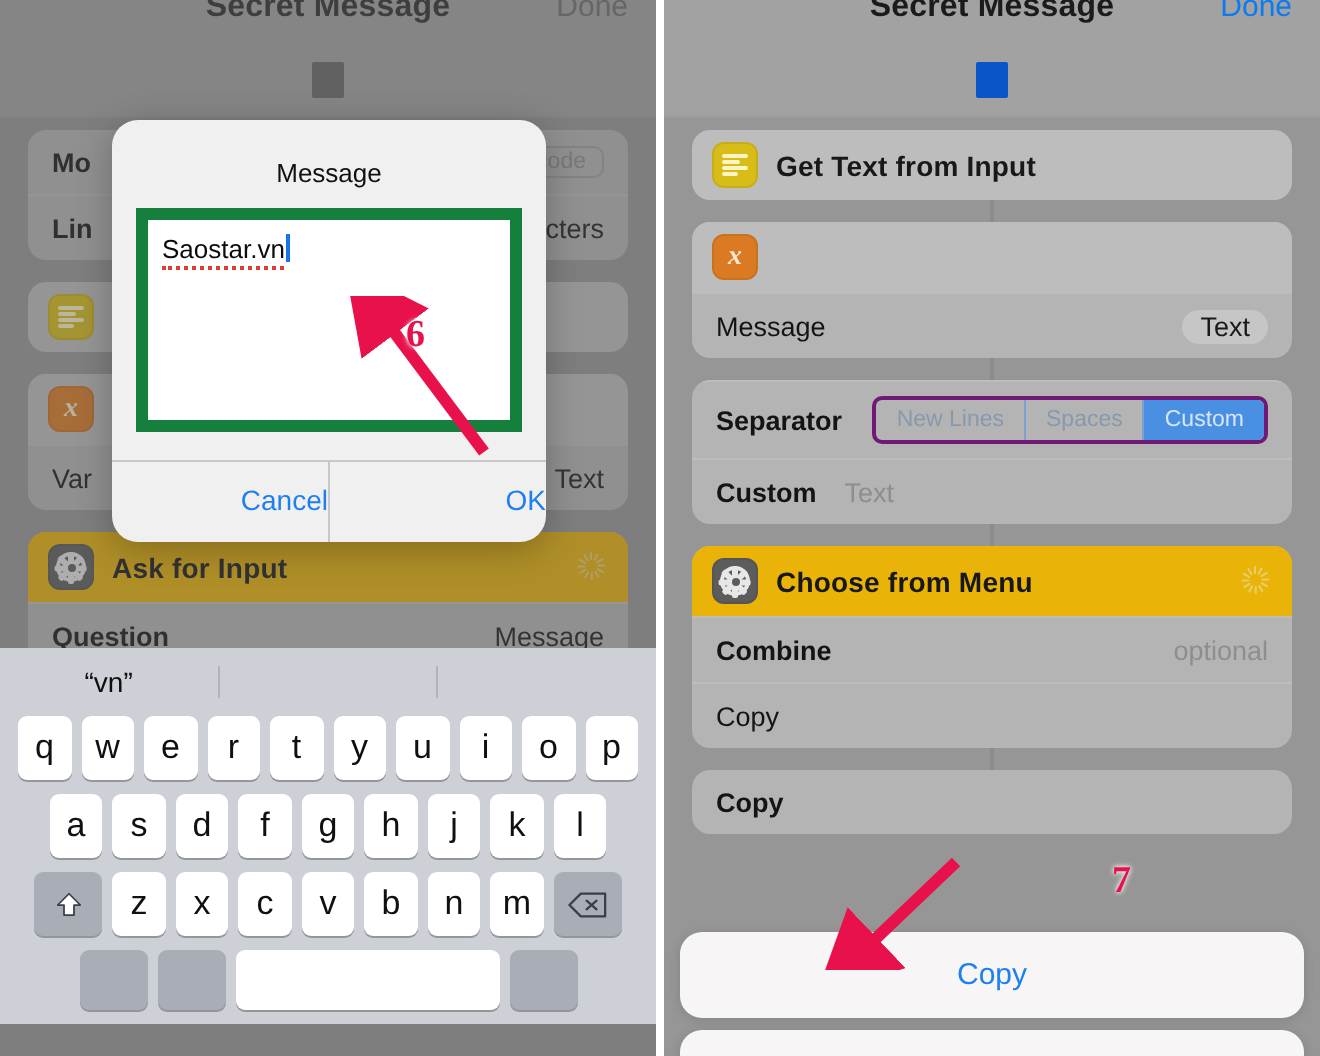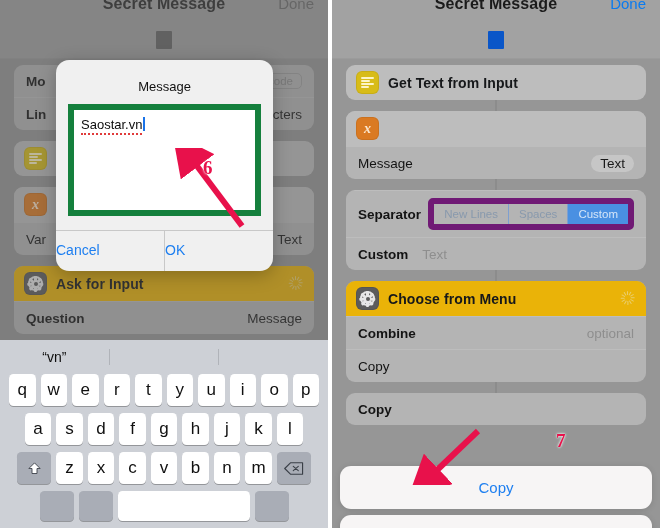--- a/index.html
+++ b/index.html
@@ -227,21 +227,21 @@
     background: #c6c6c6;
     padding: 1px 9px;
     border-radius: 9px;
   }
 
   
   .segmented {
     display: flex;
     border-radius: 5px;
     overflow: hidden;
-    border: 6px solid #701a75;
+    border: 2px solid #701a75;
     height: 20px;
   }
   .seg {
     font-size: 11.5px;
     color: #8899ad;
     padding: 0 10px;
     display: flex;
     align-items: center;
     background: transparent;
     border-right: 1px solid #7e9fd0;
@@ -311,21 +311,21 @@
     background: #1a73e8;
     vertical-align: -2px;
     margin-left: 1px;
   }
   .alert-buttons {
     display: flex;
     border-top: 1px solid #c8c8c8;
   }
   .alert-btn {
     flex: 1;
-    text-align: left;
+    text-align: right;
     font-size: 14px;
     color: #1e7ff0;
     padding: 11px 0 13px;
   }
   .alert-btn + .alert-btn { border-left: 1px solid #c8c8c8; }
 
   
   .anno { position: absolute; z-index: 80; pointer-events: none; }
   .anno-num {
     position: absolute;
@@ -333,21 +333,21 @@
     font-weight: bold;
     font-size: 19px;
     color: #e8114b;
     z-index: 81;
     text-shadow: 0 0 2px rgba(255,255,255,.9), 0 0 3px rgba(255,255,255,.8);
   }
 
   
   .kbwrap {
     position: absolute;
-    left: 0; right: 0; bottom: 0;
+    left: 0; right: 0; bottom: 16px;
     z-index: 70;
     background: #cdd0d6;
   }
   .predict {
     height: 34px;
     display: flex;
     align-items: center;
     background: #cdd0d6;
     position: relative;
   }

